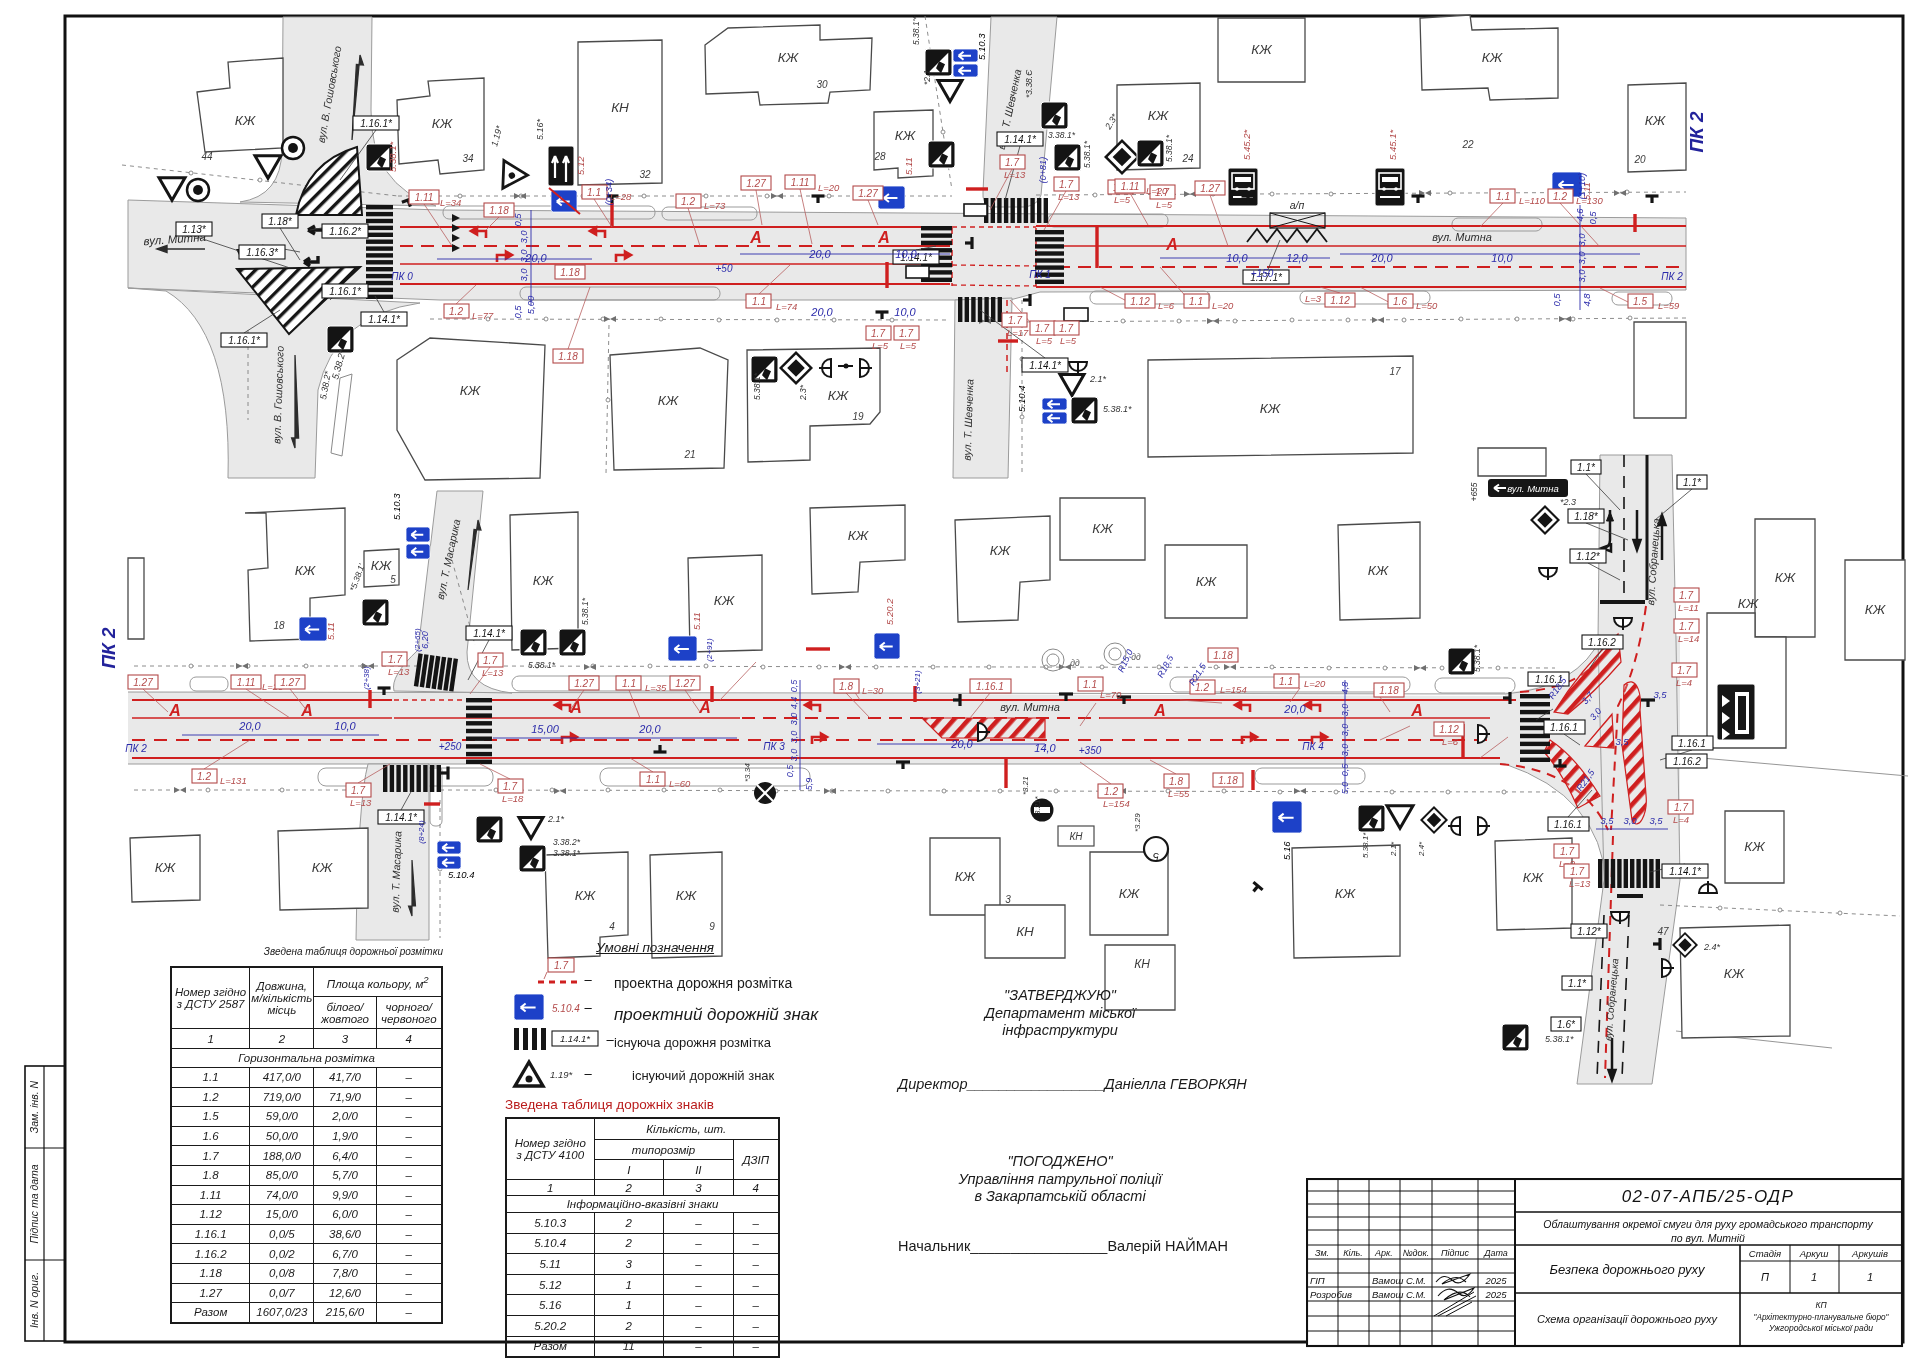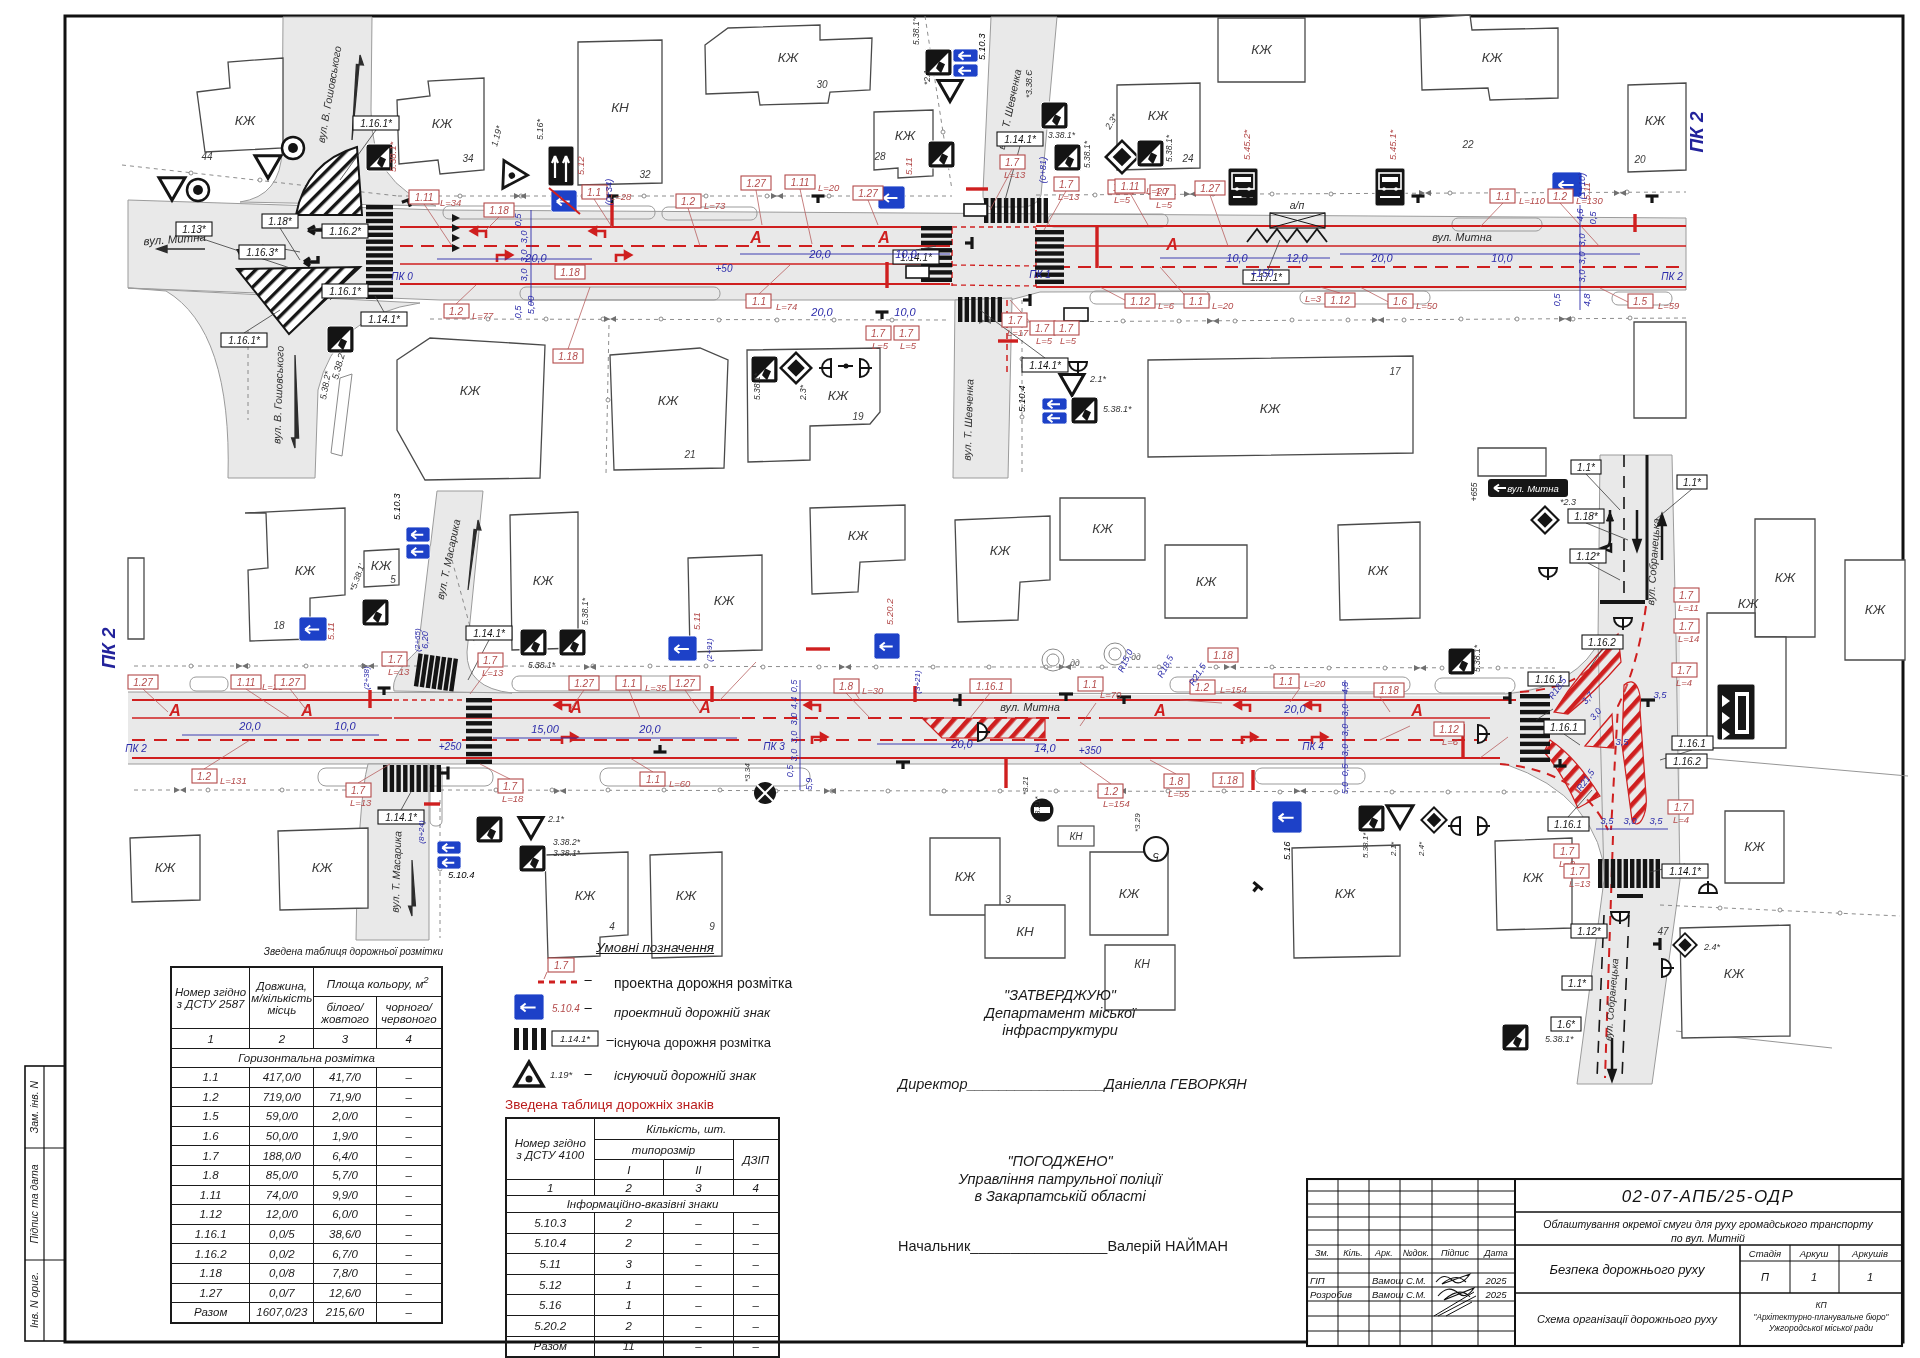--- a/index.html
+++ b/index.html
@@ -2161,21 +2161,21 @@
         <td>–</td>
       </tr>
       <tr>
         <td style="height:18.6px">1.11</td>
         <td>74,0/0</td>
         <td>9,9/0</td>
         <td>–</td>
       </tr>
       <tr>
         <td style="height:18.6px">1.12</td>
-        <td>12,0/0</td>
+        <td>15,0/0</td>
         <td>6,0/0</td>
         <td>–</td>
       </tr>
       <tr>
         <td style="height:18.6px">1.16.1</td>
         <td>0,0/5</td>
         <td>38,6/0</td>
         <td>–</td>
       </tr>
       <tr>
@@ -2234,23 +2234,23 @@
     </g>
     <g>
       <path d="M15,134 L29,110 L43,134 Z" fill="#fff" stroke="#161616" stroke-width="3.4"></path>
       <circle cx="29" cy="127" r="3.5" fill="#161616"></circle>
       <text x="50" y="126" fill="#333" font-size="9.5" font-style="italic" font-weight="normal" text-anchor="start">1.19*</text>
       <text x="88" y="126" fill="#1a1a1a" font-size="13" font-style="italic" font-weight="normal" text-anchor="middle">–</text>
     </g>
   </svg>
 
 <div class="abs" style="left:614px;top:975px;font-size:14px;color:#1a1a1a;white-space:nowrap">проектна дорожня розмітка</div>
-<div class="abs" style="left:614px;top:1005px;font-style:italic;font-size:13px;color:#1a1a1a;white-space:nowrap">проектний дорожній знак</div>
+<div class="abs" style="left:614px;top:1005px;font-style:italic;font-size:17px;color:#1a1a1a;white-space:nowrap">проектний дорожній знак</div>
 <div class="abs" style="left:614px;top:1035px;font-size:13px;color:#1a1a1a;white-space:nowrap">існуюча дорожня розмітка</div>
-<div class="abs" style="left:614px;top:1068px;font-style:italic;font-size:13px;color:#1a1a1a;white-space:nowrap">існуючий дорожній знак</div>
+<div class="abs" style="left:632px;top:1068px;font-size:13px;color:#1a1a1a;white-space:nowrap">існуючий дорожній знак</div>
 
 <div class="abs" style="left:505px;top:1097px;width:275px;font-size:13.5px;color:#b91c1c">Зведена таблиця дорожніх знаків</div>
 
 <table class="abs" style="left:505px;top:1117px;width:275px;font-size:11.5px;border:2px solid #1a1a1a">
     <tbody>
       <tr>
         <td rowspan="3" style="width:82px;height:60px">Номер згідно<br>з ДСТУ 4100</td>
         <td colspan="3" style="height:20px">Кількість, шт.</td>
       </tr>
       <tr>

